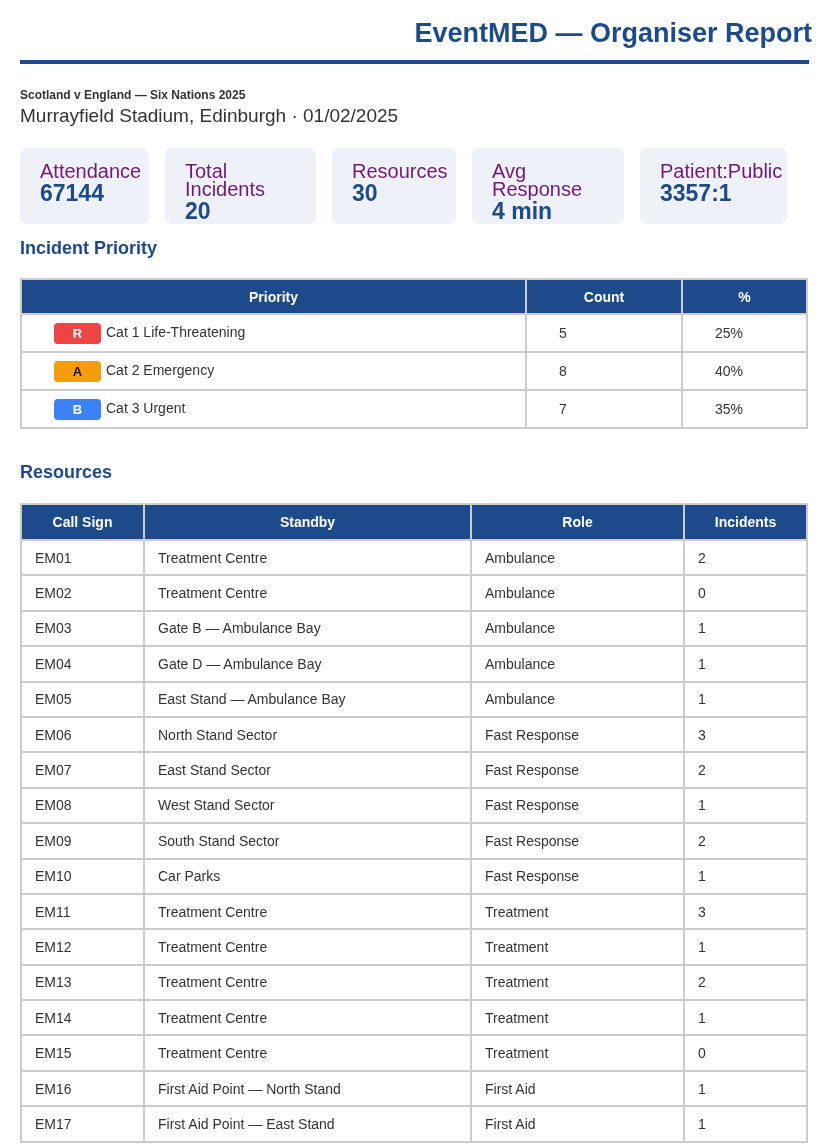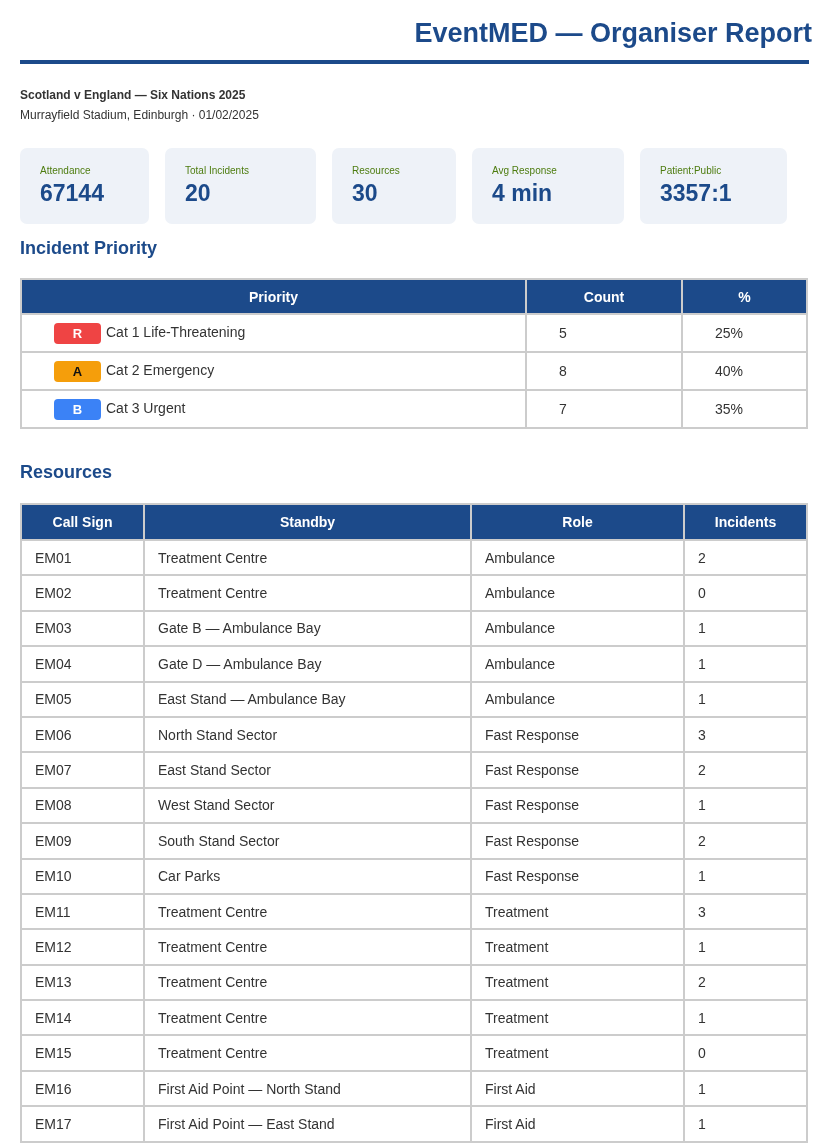--- a/index.html
+++ b/index.html
@@ -1,24 +1,24 @@
 <!DOCTYPE html>
 <html><head>
   <meta charset="utf-8">
   <style>
     * { box-sizing: border-box; margin: 0; padding: 0; }
     html, body { width: 832px; height: 1147px; overflow: hidden; background: #ffffff; }
     body { font-family: "Liberation Sans", sans-serif; color: #333333; padding: 0 20px; }
     .page-title { font-size: 27px; font-weight: bold; color: #1c4a8a; padding-top: 17px; line-height: 32px; text-align: right; }
     .title-rule { height: 4px; background: #1c4a8a; margin-top: 11px; width: 789px; }
     .event-name { font-size: 12px; font-weight: bold; color: #333; margin-top: 21px; line-height: 20px; }
-    .event-meta { font-size: 12px; color: #333; line-height: 21px; }
+    .event-meta { font-size: 19px; color: #333; line-height: 21px; }
     .kpis { display: flex; gap: 16px; margin-top: 22px; }
     .kpi { background: #eef2f8; border-radius: 7px; height: 76px; padding: 14px 20px 0 20px; }
-    .kpi-label { font-size: 10px; color: #4d7c0f; line-height: 18px; }
+    .kpi-label { font-size: 20px; color: #701a75; line-height: 18px; }
     .kpi-value { font-size: 23px; font-weight: bold; color: #1c4a8a; line-height: 26px; }
     .section-title { font-size: 18px; font-weight: bold; color: #1c4a8a; line-height: 22px; }
     table { border-collapse: collapse; width: 788px; font-size: 14px; }
     th { background: #1c4a8a; color: #fff; text-align: center; font-weight: bold; padding: 0 13px; border: 2px solid #cccccc; }
     td { border: 2px solid #cccccc; padding: 0 13px; color: #333; }
     .prio-table th { height: 35px; }
     .prio-table td { height: 38px; padding-left: 32px; }
     .res-table th { height: 36px; margin-top: 36px; }
     .res-table td { height: 35.4px; }
     .badge { display: inline-block; width: 47px; height: 21px; border-radius: 4px; text-align: center; font-weight: bold; font-size: 13px; line-height: 21px; margin-right: 5px; vertical-align: middle; }

